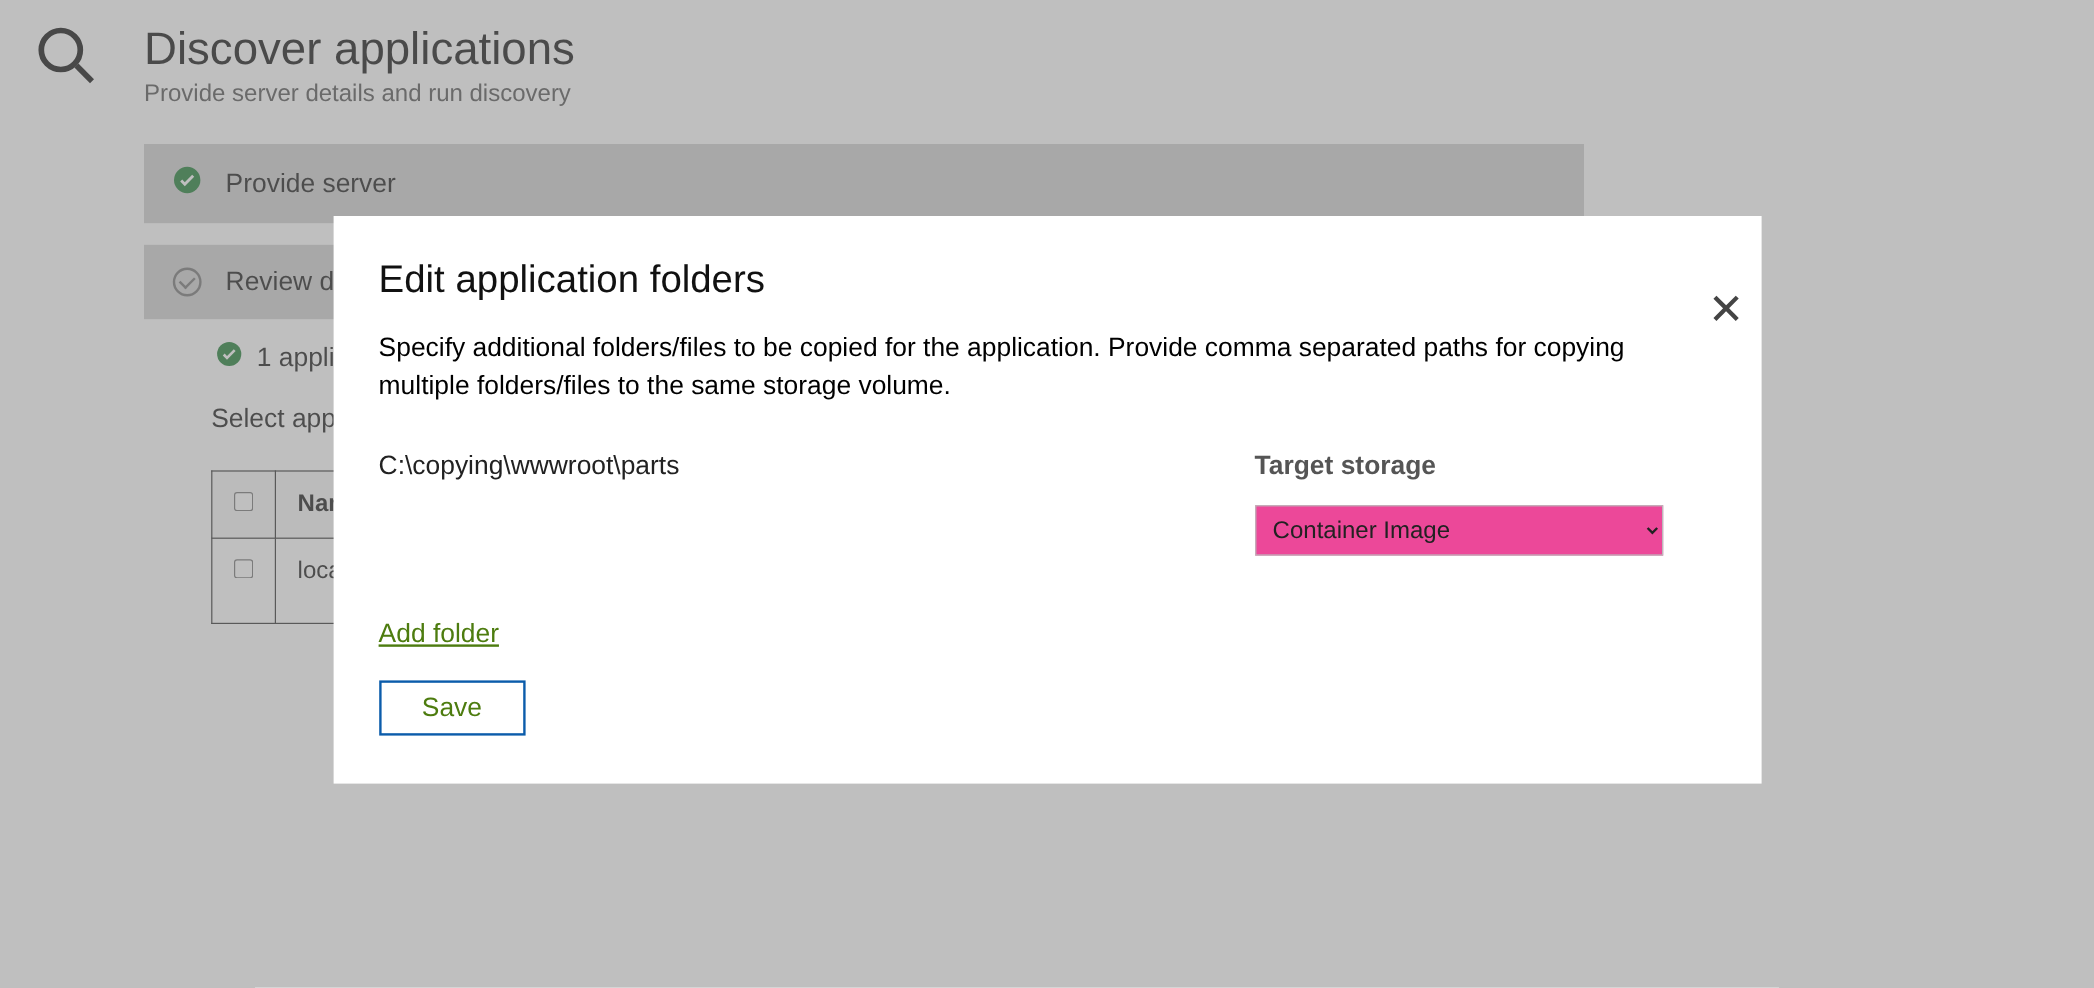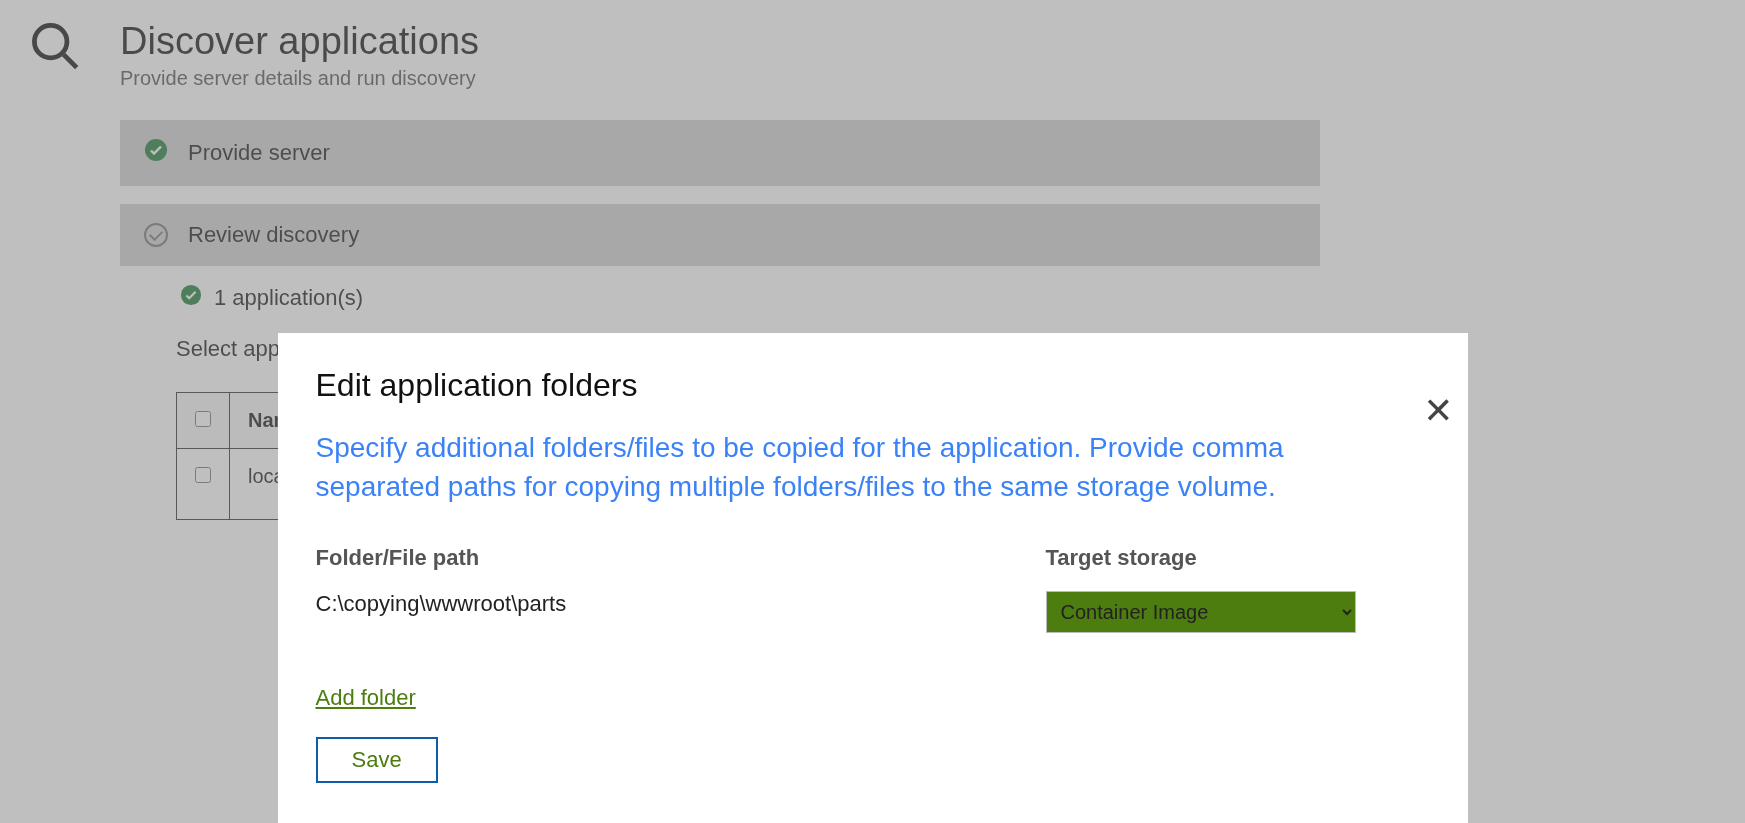--- a/index.html
+++ b/index.html
@@ -102,56 +102,56 @@
     color: #555;
     font-size: 20px;
     padding: 10px 24px;
     cursor: default;
   }
 
   
   .overlay {
     position: absolute; inset: 0;
     background: rgba(128,128,128,0.5);
-    display:flex; justify-content:center; align-items:flex-end;
+    display:flex; justify-content:center; align-items:center;
   }
   .dialog {
     background: #ffffff;
     width: 1190px;
     margin-top: 10px;
     padding: 34px 38px 40px 38px;
     position: relative;
   }
   .dialog-title {
     font-size: 32px; font-weight: 400; color: #111;
     margin-bottom: 24px;
   }
   .close-x {
     position: absolute; top: 60px; right: 14px;
     font-size: 36px; color: #444; cursor: pointer; line-height: 1;
     background:none; border:none;
   }
   .dialog-desc {
-    font-size: 28px; color: #3b82f6; line-height: 1.4;
+    font-size: 22px; color: #000000; line-height: 1.4;
     max-width: 1040px;
     margin-bottom: 39px;
   }
   .field-row {
     display:flex; gap: 80px; margin-bottom: 12px;
   }
   .field-col { display:flex; flex-direction:column; }
   .field-col.path { width: 650px; }
   .field-col.storage { width: 320px; }
   .field-label {
     font-size: 22px; font-weight: 600; color: #555; margin-bottom: 20px;
   }
   .field-value { font-size: 22px; color: #222; }
   select.target-select {
-    font-size: 20px; padding: 8px 10px; width: 310px;
-    background: #4d7c0f; border: 1px solid #bbb; color: #222;
+    font-size: 20px; padding: 8px 10px; width: 340px;
+    background: #ec4899; border: 1px solid #bbb; color: #222;
   }
   .add-folder-link {
     display:inline-block; margin-top: 40px; font-size: 22px;
     color: #4d7c0f; text-decoration: underline; cursor: pointer;
     background:none; border:none; padding:0;
   }
   .save-btn {
     margin-top: 26px;
     background: #fff; color: #4d7c0f;
     border: 2px solid #0b5cab;
@@ -237,21 +237,20 @@
 
 <div class="overlay">
   <div class="dialog">
     <div class="dialog-title">Edit application folders</div>
     <button class="close-x">✕</button>
 
     <div class="dialog-desc">Specify additional folders/files to be copied for the application. Provide comma separated paths for copying multiple folders/files to the same storage volume.</div>
 
     <div class="field-row">
       <div class="field-col path">
-        <div class="field-label">Folder/File path</div>
         <div class="field-value">C:\copying\wwwroot\parts</div>
       </div>
       <div class="field-col storage">
         <div class="field-label">Target storage</div>
         <select class="target-select">
           <option>Container Image</option>
         </select>
       </div>
     </div>
 

